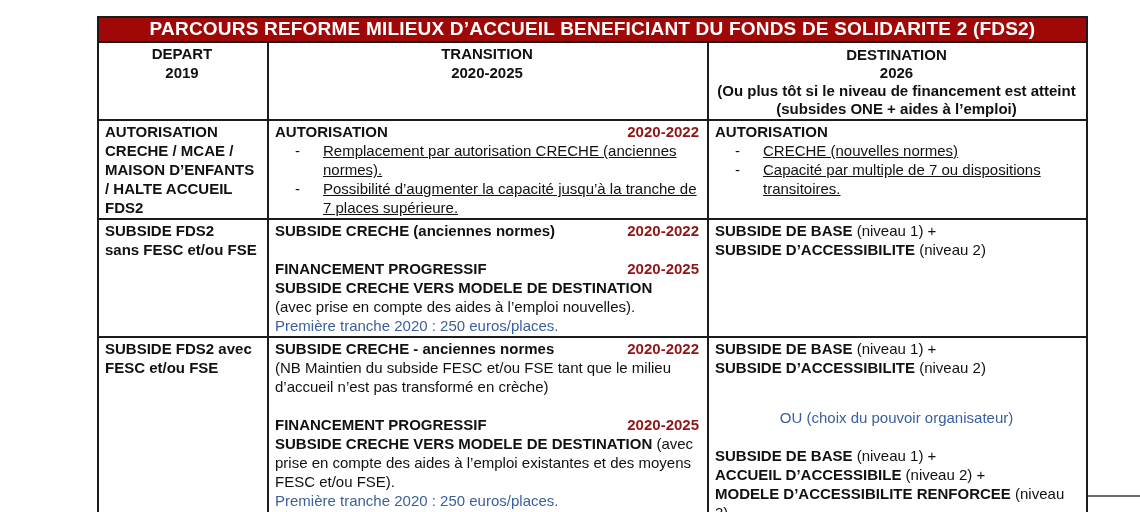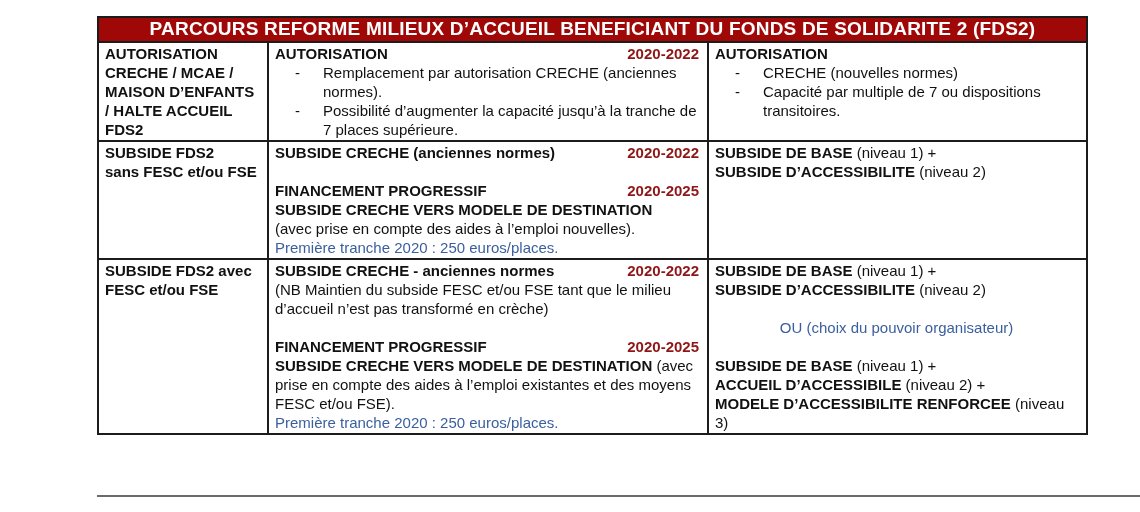--- a/index.html
+++ b/index.html
@@ -32,23 +32,23 @@
   }
   .hdr{text-align:center;font-weight:bold;}
   .hdr-tall{line-height:18px;padding-top:3px;}
   .b{font-weight:bold;}
   .depart{font-weight:bold;}
   .flexline{display:flex;justify-content:space-between;align-items:baseline;}
   .year{color:var(--year-red);font-weight:bold;white-space:nowrap;padding-left:6px;}
   .blue{color:var(--accent-blue);font-weight:normal;}
   .bullet{display:flex;}
   .bullet .dash{flex:0 0 28px;margin-left:20px;}
-  .bullet .txt{flex:1;}
+  .bullet .txt{flex:1;text-decoration:underline;}
   .blank{height:19px;}
-  .center{text-align:center;}
+  .center{text-align:center;margin-top:12px;}
   .r-hdr1{height:73px;}
   .r-1{height:98px;}
   .r-2{height:112px;}
   .r-3{height:173px;}
 </style>
 </head>
 <body>
 
 <div class="page-bottom-line"></div>
 
@@ -57,20 +57,35 @@
     <col style="width:170px">
       <col style="width:440px">
       <col style="width:379px">
   </colgroup>
 
   <tbody>
       <tr>
     <td colspan="3" class="title-bar">PARCOURS REFORME MILIEUX D’ACCUEIL BENEFICIANT DU FONDS DE SOLIDARITE 2 (FDS2)</td>
   </tr>
 
+  <tr class="r-hdr1">
+    <td class="hdr">
+      <div>DEPART</div>
+      <div>2019</div>
+    </td>
+    <td class="hdr">
+      <div>TRANSITION</div>
+      <div>2020-2025</div>
+    </td>
+    <td class="hdr hdr-tall">
+      <div>DESTINATION</div>
+      <div>2026</div>
+      <div>(Ou plus tôt si le niveau de financement est atteint (subsides ONE + aides à l’emploi)</div>
+    </td>
+  </tr>
 
   <tr class="r-1">
     <td class="depart">
       <div>AUTORISATION</div>
       <div>CRECHE / MCAE /</div>
       <div>MAISON D’ENFANTS</div>
       <div>/ HALTE ACCUEIL</div>
       <div>FDS2</div>
     </td>
     <td>

